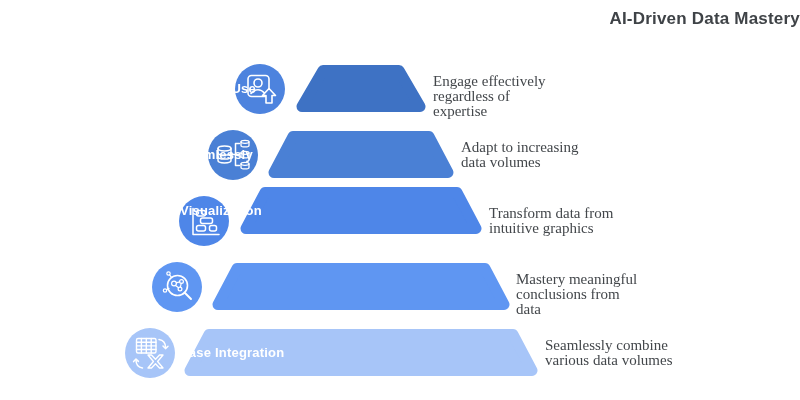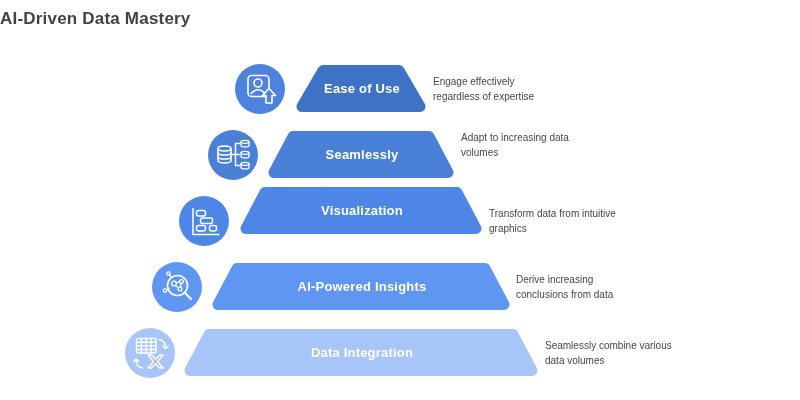--- a/index.html
+++ b/index.html
@@ -1,36 +1,37 @@
 <!DOCTYPE html>
 <html><head>
 <meta charset="utf-8">
 <style>
   html,body{margin:0;padding:0;}
   body{
     width:800px;height:400px;position:relative;background:#ffffff;
     font-family:"Liberation Sans", sans-serif;overflow:hidden;
   }
   .title{
-    position:absolute;top:9px;left:0;width:800px;text-align:left;
+    position:absolute;top:9px;left:0;width:800px;text-align:right;
     font-size:17px;font-weight:700;color:#3f4347;letter-spacing:.2px;
   }
   .level{
     position:absolute;left:180px;width:364px;height:49px;
-    display:flex;align-items:center;justify-content:center;
+    display:flex;align-items:center;
   }
   .level svg.trap{position:absolute;left:0;top:0;}
   .level .lbl{
     position:relative;z-index:2;color:#ffffff;font-weight:700;
     font-size:13px;letter-spacing:.2px;
   }
   .badge{position:absolute;width:50px;height:50px;}
   .desc{
-    position:absolute;width:130px;font-size:10px;line-height:15px;
+    position:absolute;width:130px;font-size:15px;line-height:15px;
     color:#43474b;
+    font-family:Liberation Serif, serif;
   }
   .t1{top:64px}.t2{top:130px}.t3{top:186px}.t4{top:262px}.t5{top:328px}
 </style>
 </head>
 <body>
 
 <div class="title">AI-Driven Data Mastery</div>
 
 <div class="badge" style="left:235px;top:64px">
   <svg width="50" height="50" viewBox="0 0 50 50">
@@ -70,21 +71,21 @@
       </g>
     </g>
   </svg>
 </div>
 <div class="level t2">
   <svg class="trap" width="364" height="49" viewBox="0 0 364 49">
     <polygon points="113,6.5 249,6.5 268,42.5 94,42.5" stroke-width="11" stroke-linejoin="round" fill="#4a80d5" stroke="#4a80d5"></polygon>
   </svg>
   <span class="lbl">Seamlessly</span>
 </div>
-<div class="desc" style="left:461px;top:130px">Adapt to increasing data volumes</div>
+<div class="desc" style="left:461px;top:140px">Adapt to increasing data volumes</div>
 
 <div class="badge" style="left:179px;top:196px">
   <svg width="50" height="50" viewBox="0 0 50 50">
     <circle cx="25" cy="25" r="25" fill="#4e86e8"></circle>
     <g stroke="#ffffff" fill="none" stroke-width="1.5" stroke-linejoin="round" stroke-linecap="round">
       <polyline points="14,12.5 14,38.5 40,38.5"></polyline>
       <rect x="17.5" y="14.5" width="9" height="5.5" rx="2"></rect>
       <rect x="21.5" y="22" width="12" height="5.5" rx="2"></rect>
       <rect x="17.5" y="29.5" width="9" height="5.5" rx="2"></rect>
       <rect x="30.5" y="29.5" width="7" height="5.5" rx="2"></rect>
@@ -115,38 +116,37 @@
         <circle cx="13" cy="28.5" r="1.7"></circle>
         <path d="M14.7,27.7 L17,26.4"></path>
       </g>
     </g>
   </svg>
 </div>
 <div class="level t4">
   <svg class="trap" width="364" height="49" viewBox="0 0 364 49">
     <polygon points="57,6.5 305,6.5 324,42.5 38,42.5" stroke-width="11" stroke-linejoin="round" fill="#5f96f2" stroke="#5f96f2"></polygon>
   </svg>
-  <span class="lbl">AI-Powered Insights</span>
 </div>
-<div class="desc" style="left:516px;top:272px">Derive increasing conclusions from data</div>
+<div class="desc" style="left:516px;top:272px">Mastery meaningful conclusions from data</div>
 
 <div class="badge" style="left:125px;top:328px">
   <svg width="50" height="50" viewBox="0 0 50 50">
     <circle cx="25" cy="25" r="25" fill="#a7c5f8"></circle>
     <g stroke="#ffffff" fill="none" stroke-width="1.4" stroke-linejoin="round" stroke-linecap="round">
       <rect x="11.5" y="10.5" width="19.5" height="14.5" rx="1.5"></rect>
       <path d="M11.5,14.3 H31 M11.5,17.9 H31 M11.5,21.5 H31"></path>
       <path d="M16.4,10.5 V25 M21.3,10.5 V25 M26.2,10.5 V25"></path>
       <path d="M23,27 L26.5,27 L30.5,31.2 L34.5,27 L38,27 L32.6,33.5 L38,40 L34.5,40 L30.5,35.8 L26.5,40 L23,40 L28.4,33.5 Z"></path>
       <path d="M34,11.5 Q40.5,12.5 40.5,19.5" stroke-width="1.5"></path>
       <path d="M38,18 L40.5,20.6 L43,18.2" stroke-width="1.5"></path>
       <path d="M17.5,40 Q11,39 11,32" stroke-width="1.5"></path>
       <path d="M8.6,33.6 L11,31 L13.4,33.4" stroke-width="1.5"></path>
     </g>
   </svg>
 </div>
 <div class="level t5">
   <svg class="trap" width="364" height="49" viewBox="0 0 364 49">
     <polygon points="29,6.5 333,6.5 352,42.5 10,42.5" stroke-width="11" stroke-linejoin="round" fill="#a7c5f8" stroke="#a7c5f8"></polygon>
   </svg>
-  <span class="lbl">Data Integration</span>
+  <span class="lbl">Ease Integration</span>
 </div>
 <div class="desc" style="left:545px;top:338px">Seamlessly combine various data volumes</div>
 
 </body></html>

